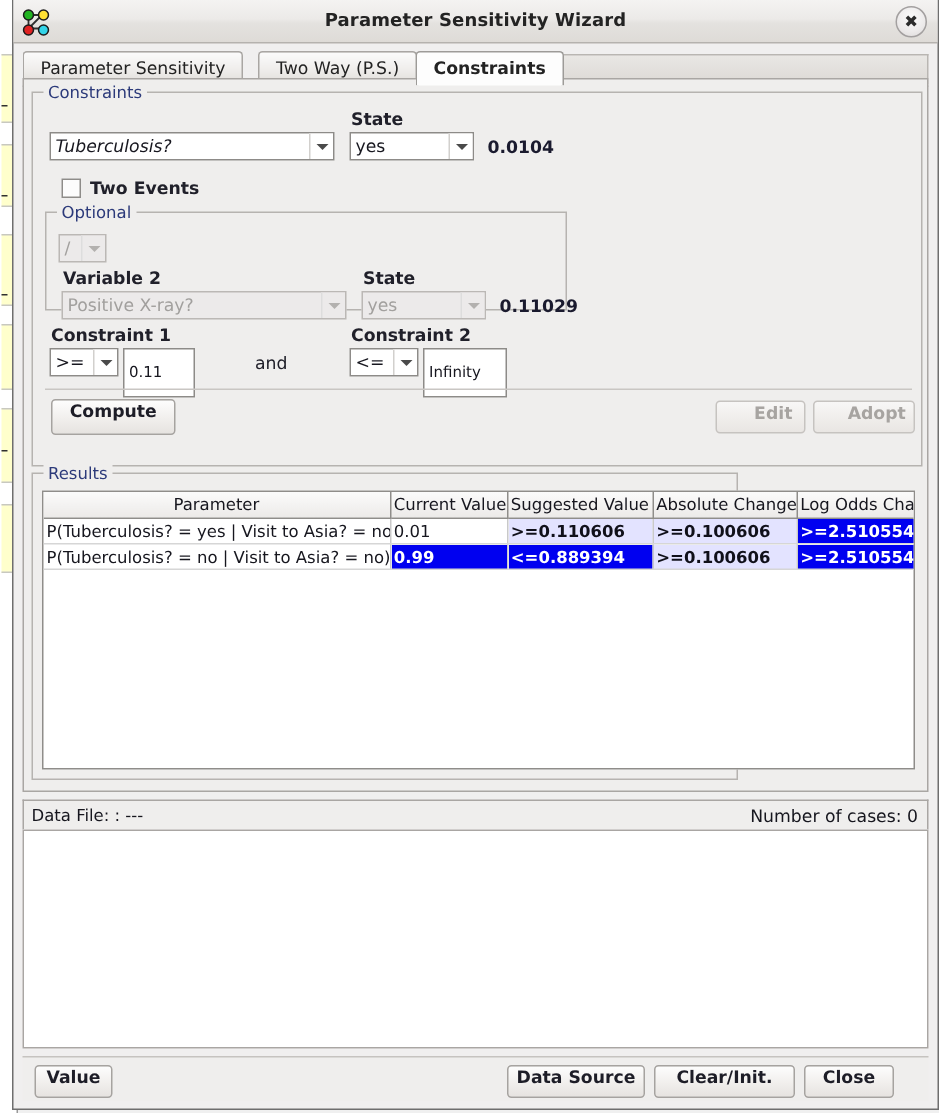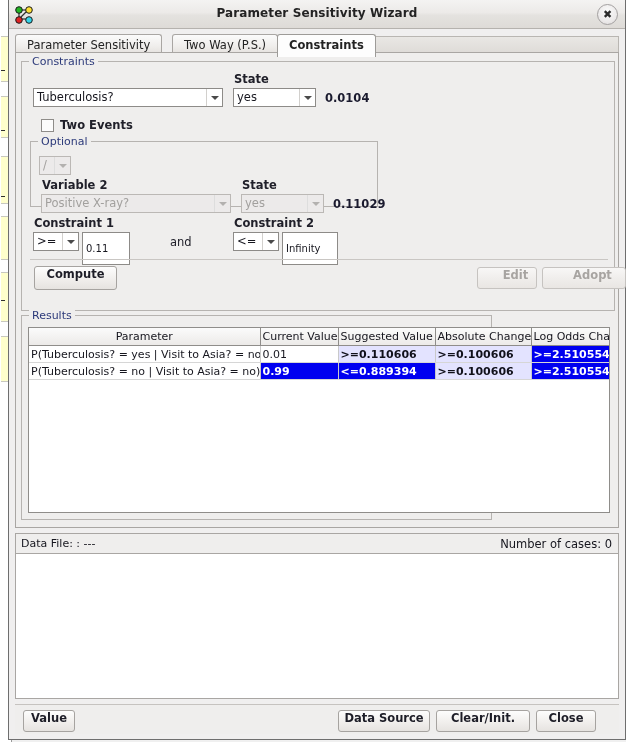--- a/index.html
+++ b/index.html
@@ -297,21 +297,21 @@
   }
   .btn.disabled {
     color: #a7a4a1;
     border-color: #c6c3c0;
     background: linear-gradient(to bottom, #f8f7f6 0%, #f0eeec 50%, #e9e6e3 100%);
     cursor: default;
     padding-left: 17px;
   }
   #btn-compute { left: 12px; top: 204px; width: 83px; height: 24px; }
   #btn-edit  { left: 455px; top: 205px; width: 60px; height: 22px; }
-  #btn-adopt { left: 520px; top: 205px; width: 84px; height: 22px; }
+  #btn-adopt { left: 520px; top: 205px; width: 68px; height: 22px; }
 
   
   #sep-line {
     position: absolute;
     left: 8px; top: 197px; width: 578px; height: 1px;
     background: #c9c6c3;
   }
 
   
   #table-wrap {
@@ -442,21 +442,21 @@
   </div>
 
   <div id="content">
 
     <div class="group" id="grp-constraints">
       <span class="legend">Constraints</span>
 
       <span class="fieldlabel" style="left:24px; top:10px;margin-top:18px;">Variable 1</span>
       <span class="fieldlabel" style="left:212px; top:10px;">State</span>
 
-      <div class="combo" style="left:11px; top:26px; width:190px;">
+      <div class="combo" style="left:11px; top:26px; width:190px;font-style:italic;">
         <span class="cval">Tuberculosis?</span>
         <span class="carrow"></span>
       </div>
 
       <div class="combo" style="left:211px; top:26px; width:83px;">
         <span class="cval">yes</span>
         <span class="carrow"></span>
       </div>
 
       <span class="valuelabel" style="left:303px; top:29px;">0.0104</span>

